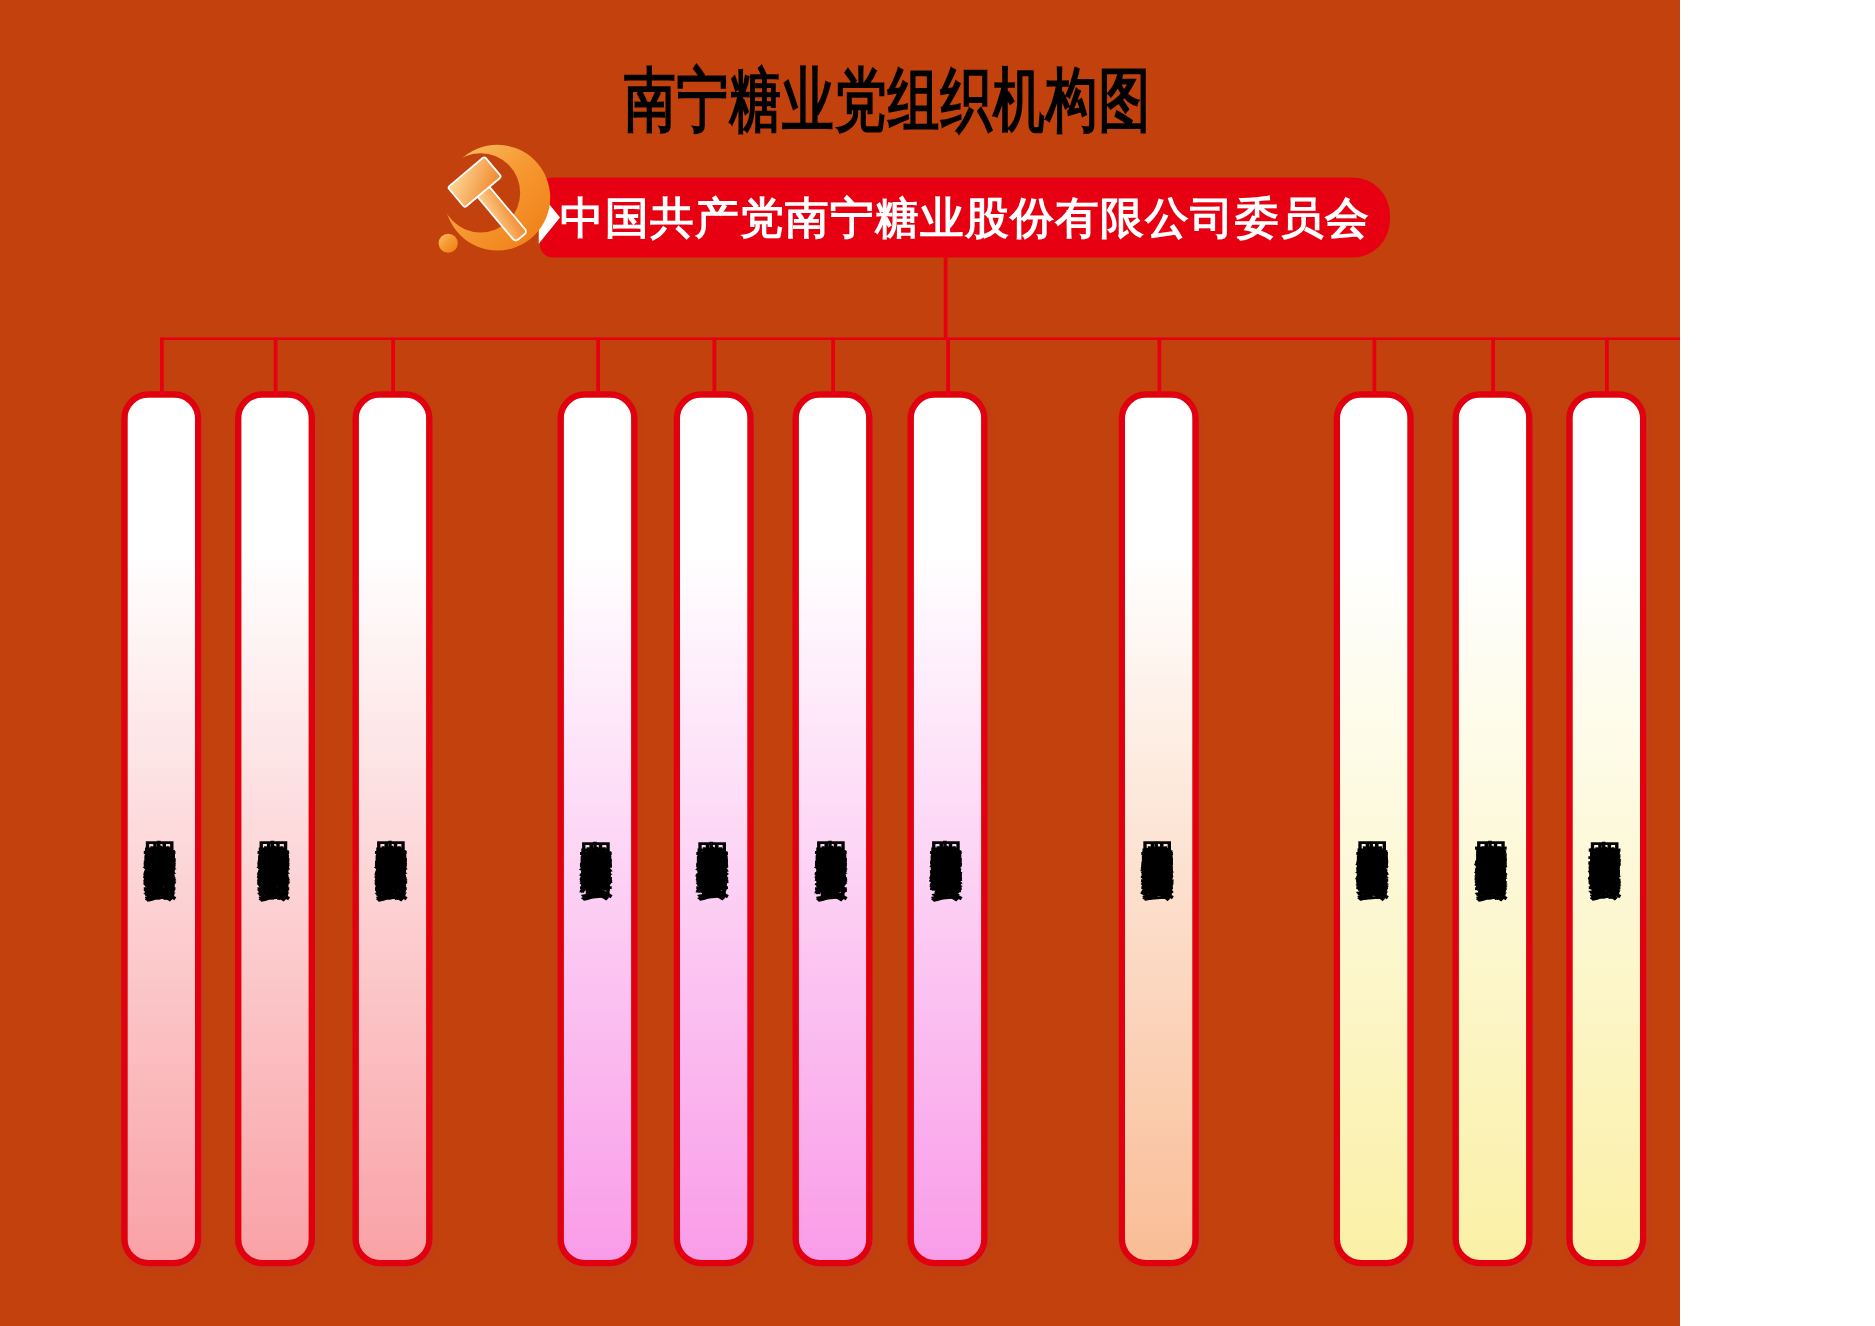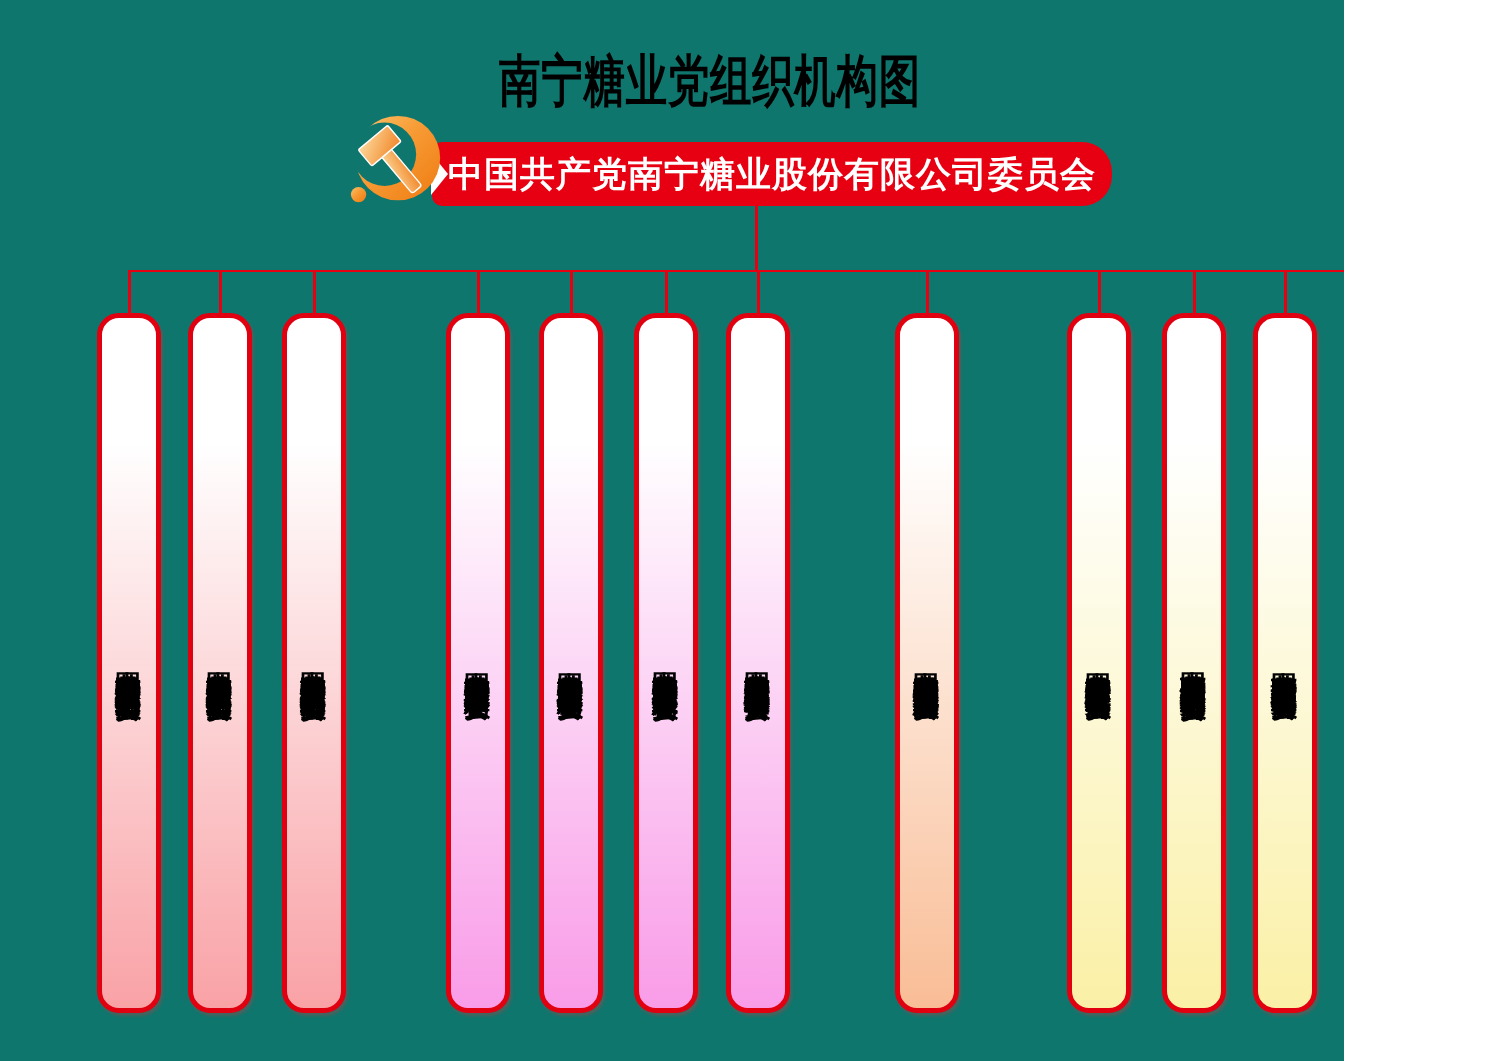--- a/index.html
+++ b/index.html
@@ -6,21 +6,21 @@
     --line-red:#e60012;
     --banner-red:#e60012;
     --border-red:#e1000f;
     --grad-pink:#f9a2a6;
     --grad-magenta:#f99ce8;
     --grad-orange:#f9bd96;
     --grad-yellow:#faf0a6;
   }
   html,body{margin:0;padding:0;background:#ffffff;}
   .canvas{
-    position:relative;width:1344px;height:1061px;background:#0f766e;overflow:hidden;
+    position:relative;width:1344px;height:1061px;background:#c2410c;overflow:hidden;
     font-family:"Liberation Sans","DejaVu Sans",sans-serif;
   }
   .page-title{
     position:absolute;top:50px;left:710px;
     transform:translateX(-50%) scaleX(0.74);
     transform-origin:center top;
     font-family:"DejaVu Serif","Liberation Serif",serif;
     font-weight:900;font-size:56px;line-height:1.1;color:#000;
     white-space:nowrap;letter-spacing:1px;
   }

